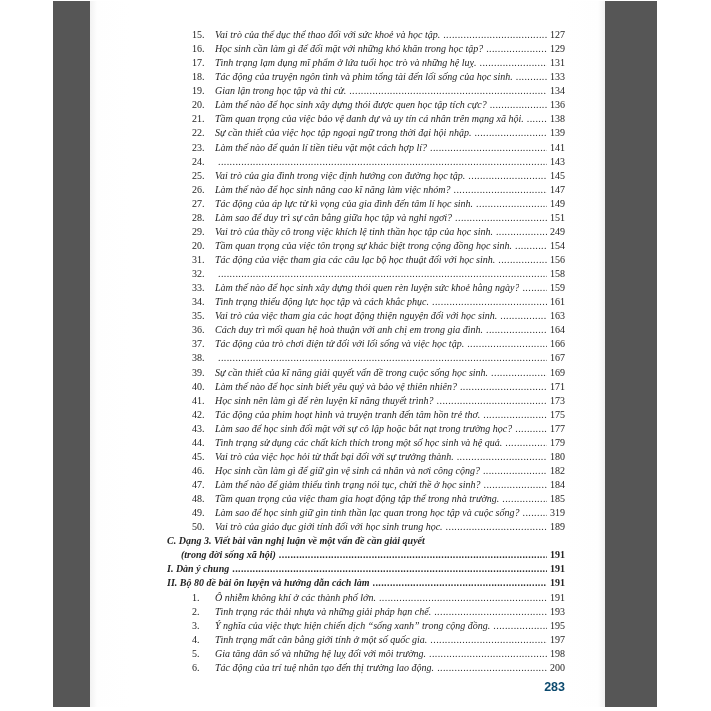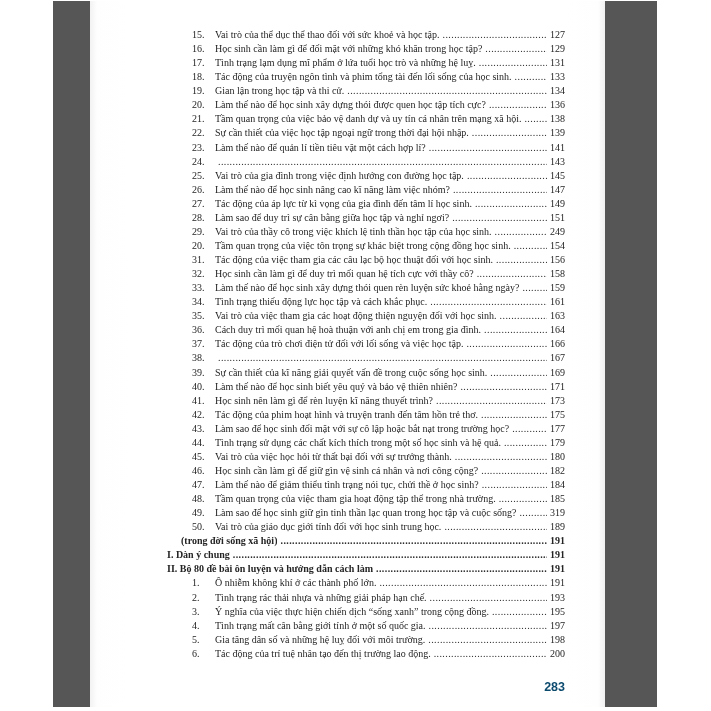--- a/index.html
+++ b/index.html
@@ -30,21 +30,21 @@
     display:flex;align-items:center;
     height:14.07px;line-height:14.07px;
     font-size:10px;
     white-space:nowrap;
     margin-left:23px;
   }
   .toc-row.item{padding-left:25px;}
   .toc-row.heading{font-weight:700;}
   .toc-row.heading-cont{font-weight:700;padding-left:14px;}
   .num{flex:0 0 23px;}
-  .label{flex:0 1 auto;overflow:hidden;}
+  .label{flex:0 1 auto;overflow:hidden;font-style:italic;}
   .leader{
     flex:1 1 10px;overflow:hidden;
     margin:0 3px;
     letter-spacing:0.4px;
     color:#2b2b2b;
   }
   .pagenum{flex:0 0 auto;text-align:right;}
   #folio{
     position:absolute;top:680px;left:465px;width:100px;
     text-align:right;
@@ -157,21 +157,20 @@
       <span class="pagenum">154</span>
     </div>
     <div class="toc-row item">
       <span class="num">31.</span>
       <span class="label">Tác động của việc tham gia các câu lạc bộ học thuật đối với học sinh.</span>
       <span class="leader">................................................................................................................................................................................................................................................</span>
       <span class="pagenum">156</span>
     </div>
     <div class="toc-row item">
       <span class="num">32.</span>
-      <span class="label">Học sinh cần làm gì để duy trì mối quan hệ tích cực với thầy cô?</span>
       <span class="leader">................................................................................................................................................................................................................................................</span>
       <span class="pagenum">158</span>
     </div>
     <div class="toc-row item">
       <span class="num">33.</span>
       <span class="label">Làm thế nào để học sinh xây dựng thói quen rèn luyện sức khoẻ hằng ngày?</span>
       <span class="leader">................................................................................................................................................................................................................................................</span>
       <span class="pagenum">159</span>
     </div>
     <div class="toc-row item">
@@ -268,20 +267,23 @@
       <span class="label">Làm sao để học sinh giữ gìn tinh thần lạc quan trong học tập và cuộc sống?</span>
       <span class="leader">................................................................................................................................................................................................................................................</span>
       <span class="pagenum">319</span>
     </div>
     <div class="toc-row item">
       <span class="num">50.</span>
       <span class="label">Vai trò của giáo dục giới tính đối với học sinh trung học.</span>
       <span class="leader">................................................................................................................................................................................................................................................</span>
       <span class="pagenum">189</span>
     </div>
+    <div class="toc-row heading">
+      <span class="label">C. Dạng 3. Viết bài văn nghị luận về một vấn đề cần giải quyết</span>
+    </div>
     <div class="toc-row heading-cont">
       <span class="label">(trong đời sống xã hội)</span>
       <span class="leader">................................................................................................................................................................................................................................................</span>
       <span class="pagenum">191</span>
     </div>
     <div class="toc-row heading">
       <span class="label">I. Dàn ý chung</span>
       <span class="leader">................................................................................................................................................................................................................................................</span>
       <span class="pagenum">191</span>
     </div>

